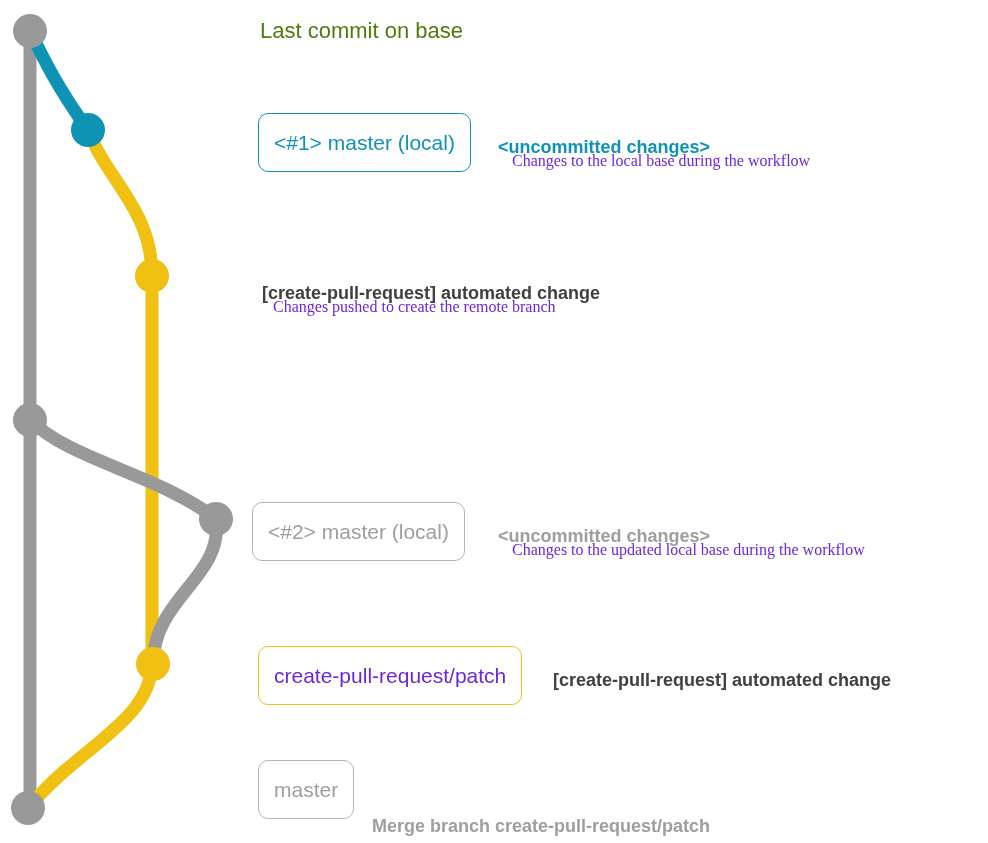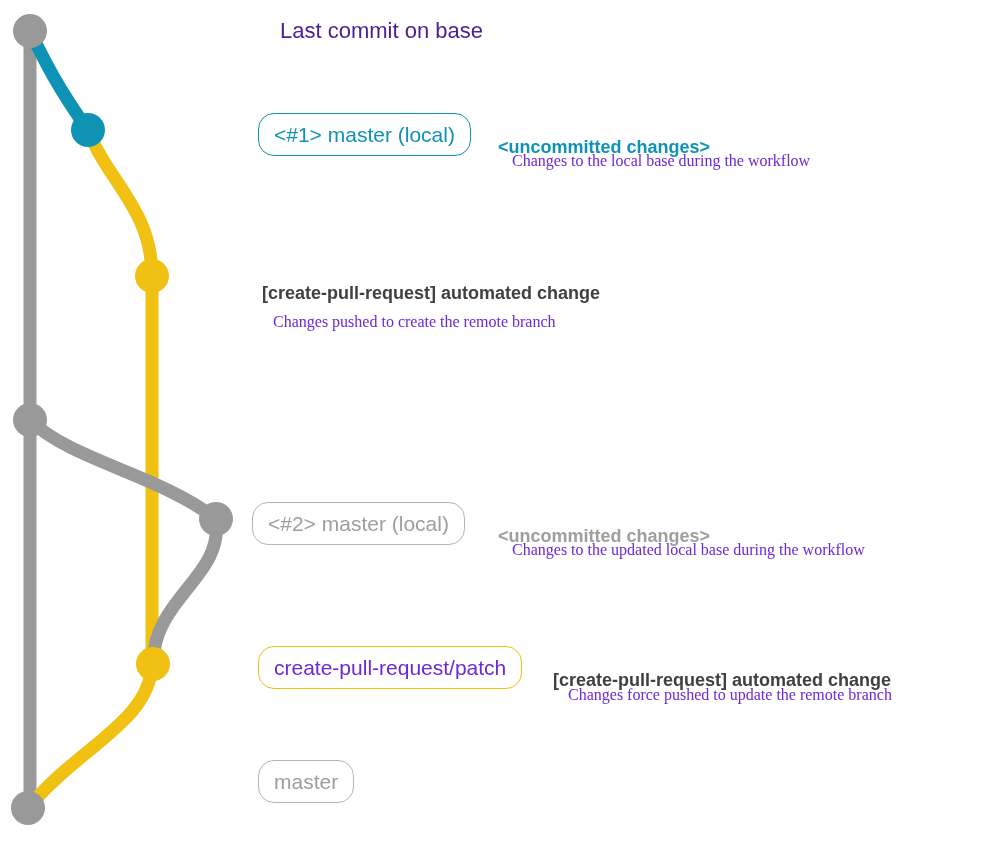--- a/index.html
+++ b/index.html
@@ -16,24 +16,23 @@
     font-family: "Liberation Sans", sans-serif;
   }
   .graph-svg {
     position: absolute;
     left: 0;
     top: 0;
   }
   .abs { position: absolute; white-space: nowrap; }
 
   .label-gray {
-    color: #4c1d95;
+    color: #4d7c0f;
     font-size: 22px;
     line-height: 26px;
-    margin-left: 20px;
   }
   .heading {
     font-size: 18px;
     line-height: 26px;
     font-weight: 700;
     margin-top: 16px;
   }
   .teal-text   { color: #0f93b5; }
   .yellow-text { color: #404040; }
   .gray-text   { color: #9e9e9e; }
@@ -42,22 +41,22 @@
     font-family: "Liberation Serif", serif;
     color: #6d28d9;
     font-size: 16px;
     line-height: 23px;
   }
 
   .pill {
     display: inline-flex;
     align-items: center;
     height: 33px;
-    padding: 4px 15px;
-    border-radius: 16px;
+    padding: 12px 15px;
+    border-radius: 10px;
     border: 1.6px solid;
     font-size: 21px;
     background: #ffffff;
     box-sizing: content-box;
   }
   .pill-teal   { border-color: #0f93b5; color: #0f93b5; }
   .pill-yellow { border-color: #f0c013; color: #6d28d9; }
   .pill-gray   { border-color: #b5b5b5; color: #9e9e9e; }
 
   .stroke-gray   { stroke: #999999; }
@@ -94,32 +93,32 @@
 
   <div class="abs label-gray" style="left:260px; top:18px;">Last commit on base</div>
 
   <div class="abs pill pill-teal" style="left:258px; top:113px;">
     <span>&lt;#1&gt; master (local)</span>
   </div>
   <div class="abs heading teal-text" style="left:498px; top:118px;">&lt;uncommitted changes&gt;</div>
   <div class="abs caption" style="left:512px; top:149px;">Changes to the local base during the workflow</div>
 
   <div class="abs heading yellow-text" style="left:262px; top:264px;">[create-pull-request] automated change</div>
-  <div class="abs caption" style="left:273px; top:310px;">Changes pushed to create the remote branch</div>
+  <div class="abs caption" style="left:273px; top:295px;">Changes pushed to create the remote branch</div>
 
 
   <div class="abs pill pill-gray" style="left:252px; top:502px;">
     <span>&lt;#2&gt; master (local)</span>
   </div>
   <div class="abs heading gray-text" style="left:498px; top:507px;">&lt;uncommitted changes&gt;</div>
   <div class="abs caption" style="left:512px; top:538px;">Changes to the updated local base during the workflow</div>
 
   <div class="abs pill pill-yellow" style="left:258px; top:646px;">
     <span>create-pull-request/patch</span>
   </div>
   <div class="abs heading yellow-text" style="left:553px; top:651px;">[create-pull-request] automated change</div>
-  <div class="abs caption" style="left:568px; top:683px;">Changes force pushed to update the remote branch</div>
 
   <div class="abs pill pill-gray" style="left:258px; top:760px;">
     <span>master</span>
   </div>
+  <div class="abs heading gray-text" style="left:372px; top:797px;">Merge branch create-pull-request/patch</div>
 
 </div>
 
 </body></html>

